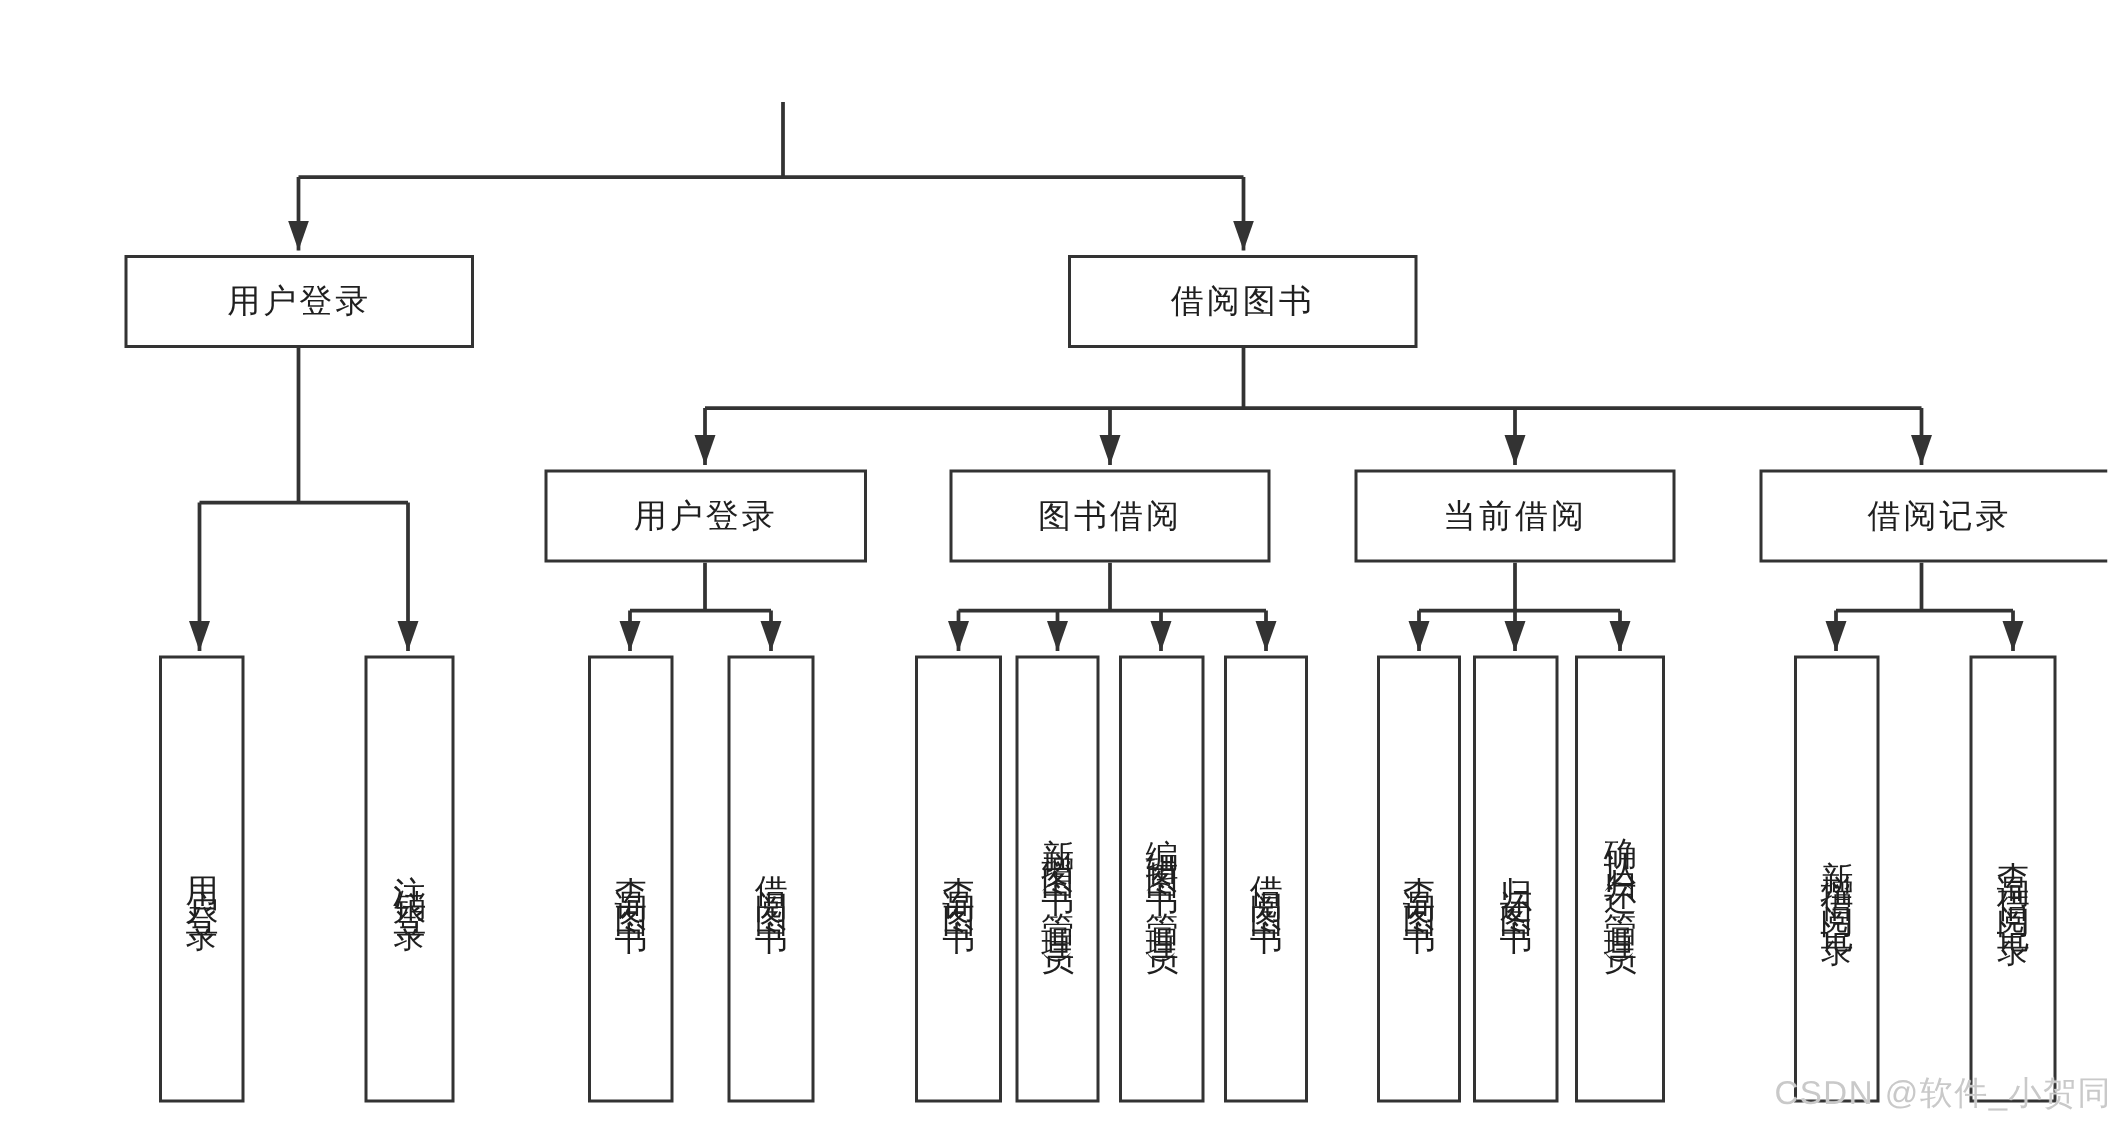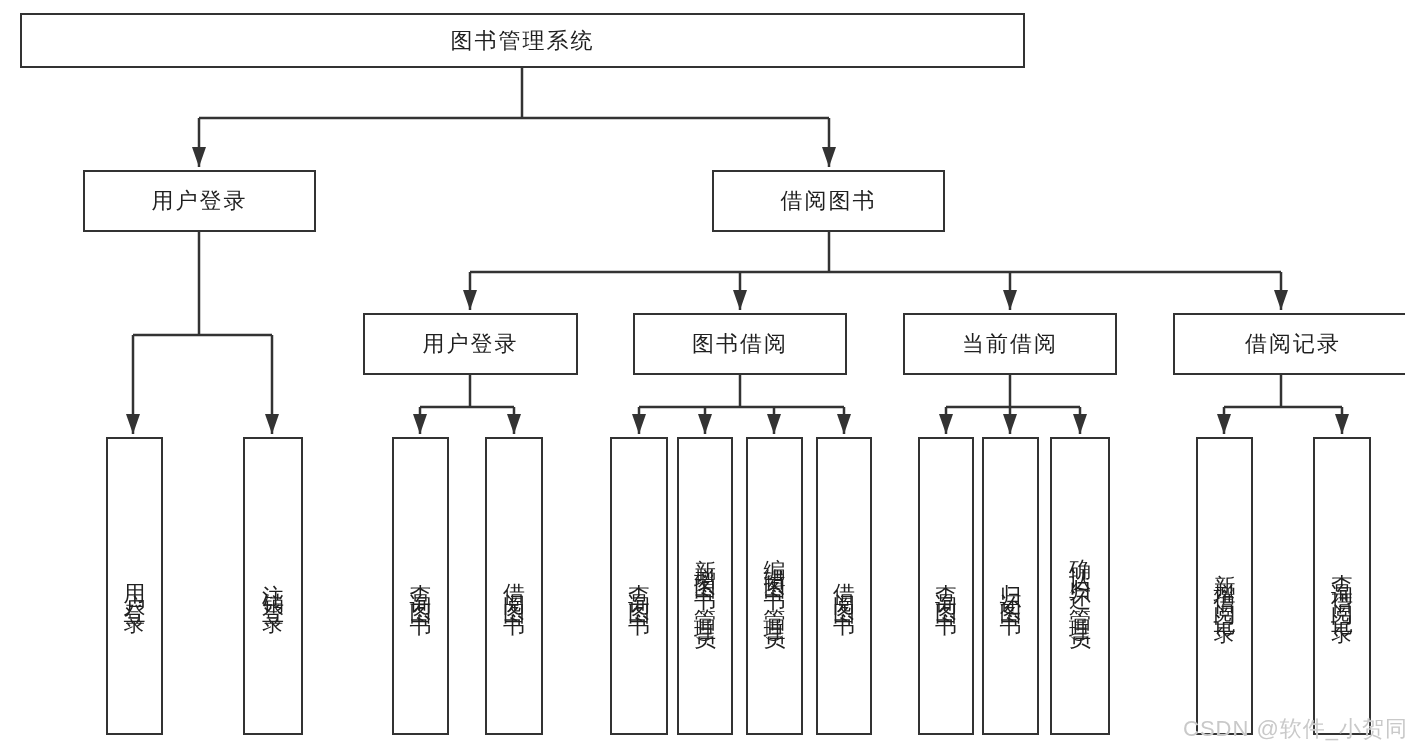--- a/index.html
+++ b/index.html
@@ -103,21 +103,20 @@
     <path class="cl" d="M946,407 L946,434" marker-end="url(#ah)"></path>
     <path class="cl" d="M1010,407 L1010,434" marker-end="url(#ah)"></path>
     <path class="cl" d="M1080,407 L1080,434" marker-end="url(#ah)"></path>
 
     <path class="cl" d="M1281,375 L1281,407"></path>
     <path class="cl" d="M1224,407 L1342,407"></path>
     <path class="cl" d="M1224,407 L1224,434" marker-end="url(#ah)"></path>
     <path class="cl" d="M1342,407 L1342,434" marker-end="url(#ah)"></path>
   </svg>
 
-  <div class="node node-h" style="left:20px; top:13px; width:1005px; height:55px;">图书管理系统</div>
 
   <div class="node node-h" style="left:83px; top:170px; width:233px; height:62px;">用户登录</div>
   <div class="node node-h" style="left:712px; top:170px; width:233px; height:62px;">借阅图书</div>
 
   <div class="node node-h" style="left:363px; top:313px; width:215px; height:62px;">用户登录</div>
   <div class="node node-h" style="left:633px; top:313px; width:214px; height:62px;">图书借阅</div>
   <div class="node node-h" style="left:903px; top:313px; width:214px; height:62px;font-family:Liberation Mono, monospace;">当前借阅</div>
   <div class="node node-h" style="left:1173px; top:313px; width:240px; height:62px;">借阅记录</div>
 
   <div class="node node-v" style="left:106px; top:437px; width:57px; height:298px;">

